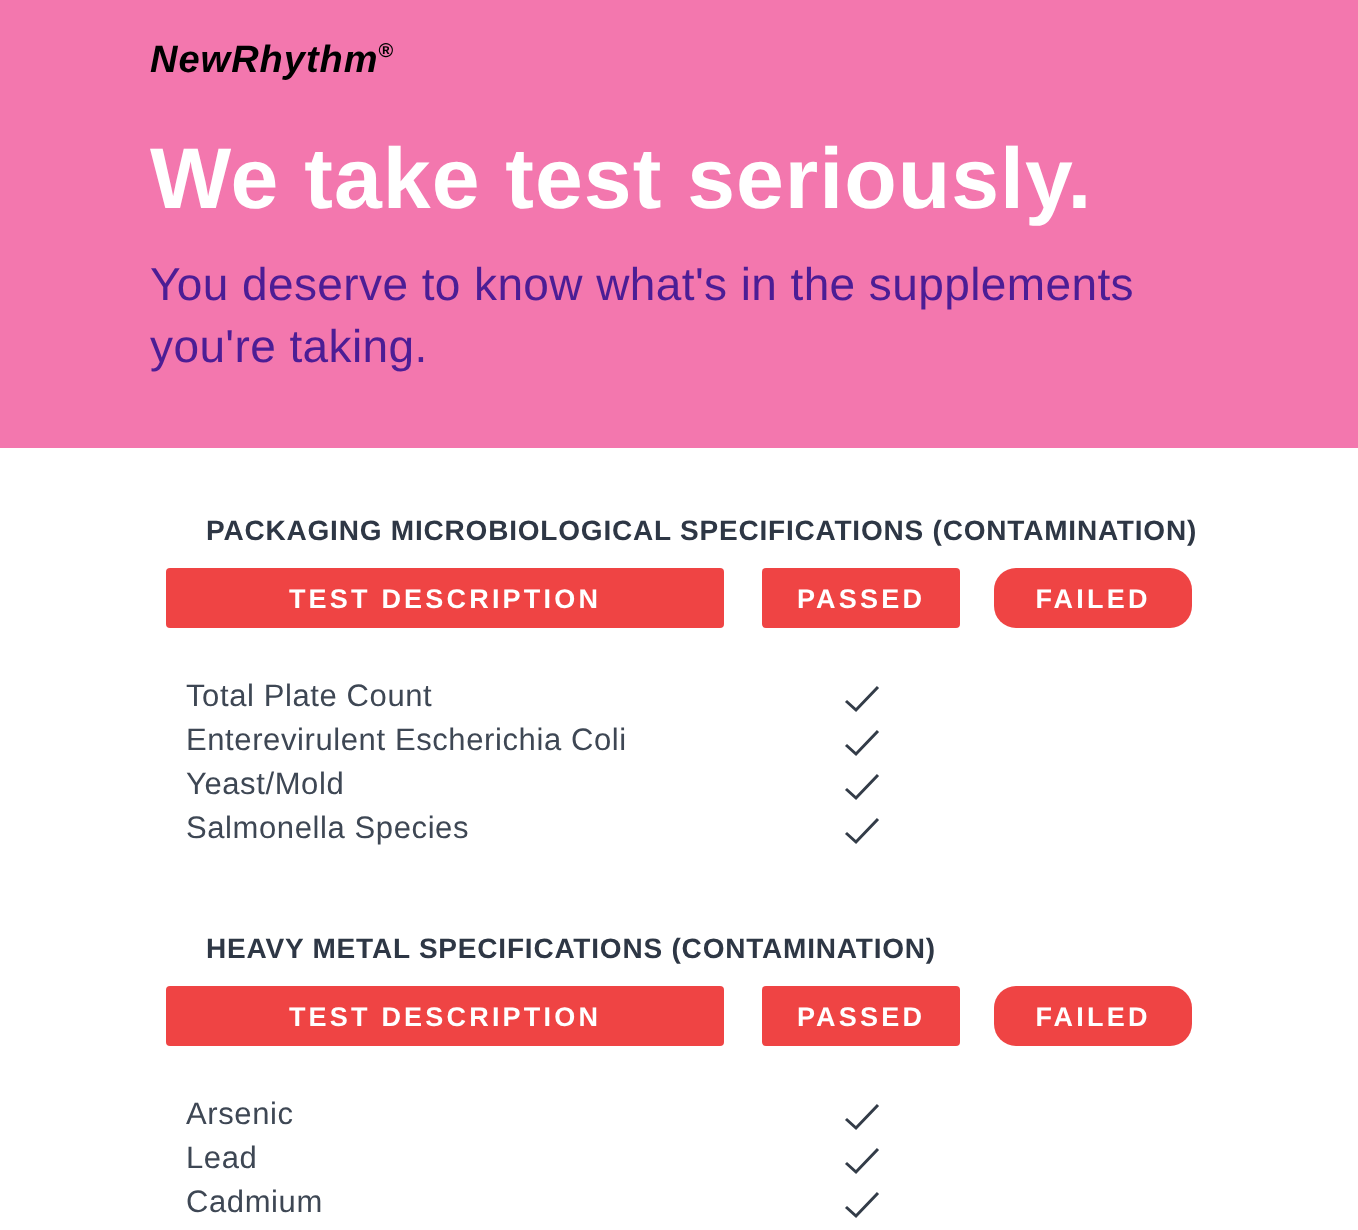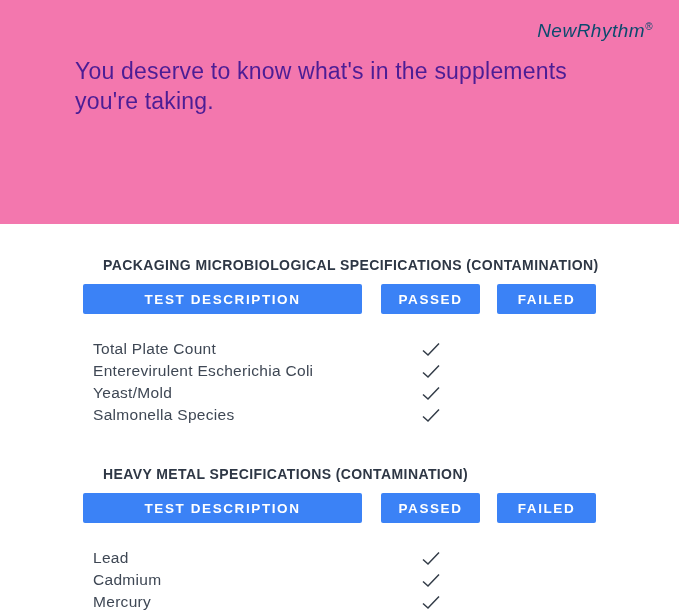--- a/index.html
+++ b/index.html
@@ -14,25 +14,24 @@
   }
 
   
   .hero {
     width: 100%;
     height: 224px;
     background: #F377AE;
     padding: 20px 24px 0 75px;
   }
   .logo {
-    text-align: right;
     font-style: italic;
-    font-weight: 400;
+    font-weight: 700;
     font-size: 19px;
-    color: #0c4a6e;
+    color: #000000;
     letter-spacing: 0.5px;
     padding-right: 2px;
   }
   .logo sup {
     font-size: 10px;
     font-style: normal;
     vertical-align: super;
   }
   .hero-title {
     margin-top: 26px;
@@ -63,33 +62,33 @@
     letter-spacing: 0.4px;
     white-space: nowrap;
     padding-left: 20px;
   }
   .thead {
     display: flex;
     margin-top: 11px;
   }
   .pill {
     height: 30px;
-    background: #3b82f6;
+    background: #ef4444;
     color: #ffffff;
     font-size: 13.5px;
     font-weight: 700;
     letter-spacing: 1.6px;
     display: flex;
     align-items: center;
     justify-content: center;
     border-radius: 2px;
   }
   .pill-desc   { width: 279px; }
   .pill-passed { width: 99px; margin-left: 19px; }
-  .pill-failed { width: 99px; margin-left: 17px; }
+  .pill-failed { width: 99px; margin-left: 17px; border-radius: 11px; }
 
   .tbody { margin-top: 24px; }
   .trow {
     display: flex;
     align-items: center;
     height: 22px;
   }
   .cell-name {
     width: 279px;
     padding-left: 10px;
@@ -110,20 +109,21 @@
 </style>
 </head>
 <body>
 
 <div class="page">
 
   <div class="hero">
     <div class="logo">
       <span>NewRhythm</span><sup>®</sup>
     </div>
+    <div class="hero-title">We take test seriously.</div>
     <div class="hero-subtitle">You deserve to know what's in the supplements you're taking.</div>
   </div>
 
   <div class="content">
 
     <div class="section-1">
       <div class="section-heading">PACKAGING MICROBIOLOGICAL SPECIFICATIONS (CONTAMINATION)</div>
       <div class="thead">
         <div class="pill pill-desc">TEST DESCRIPTION</div>
         <div class="pill pill-passed">PASSED</div>
@@ -185,20 +185,31 @@
 
     <div class="section-2">
       <div class="section-heading">HEAVY METAL SPECIFICATIONS (CONTAMINATION)</div>
       <div class="thead">
         <div class="pill pill-desc">TEST DESCRIPTION</div>
         <div class="pill pill-passed">PASSED</div>
         <div class="pill pill-failed">FAILED</div>
       </div>
       <div class="tbody">
 
+        <div class="trow">
+          <div class="cell-name">Arsenic</div>
+          <div class="cell-passed">
+            <span class="check-icon">
+                <svg width="20" height="15" viewBox="0 0 20 15">
+                  <path d="M2 8.5 L7 13 L18 1.5" stroke="#333C48" stroke-width="1.5" fill="none"></path>
+                </svg>
+              </span>
+          </div>
+          <div class="cell-failed"></div>
+        </div>
 
         <div class="trow">
           <div class="cell-name">Lead</div>
           <div class="cell-passed">
             <span class="check-icon">
                 <svg width="20" height="15" viewBox="0 0 20 15">
                   <path d="M2 8.5 L7 13 L18 1.5" stroke="#333C48" stroke-width="1.5" fill="none"></path>
                 </svg>
               </span>
           </div>

